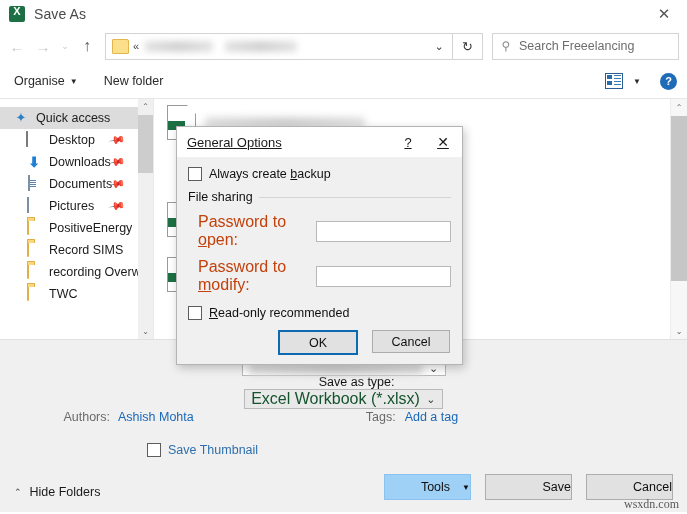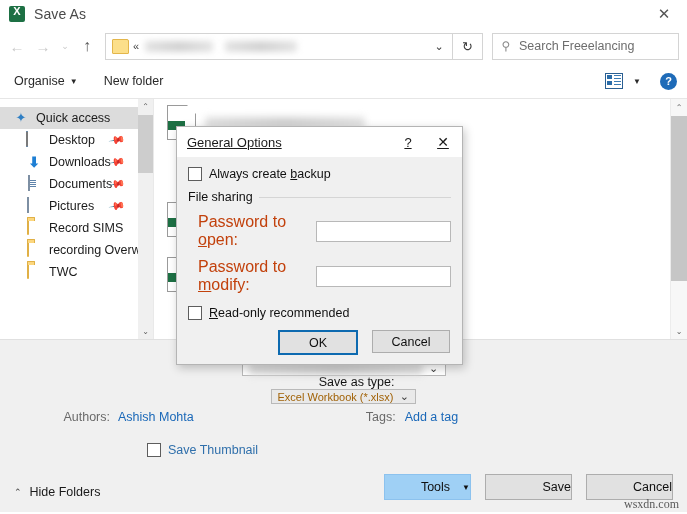--- a/index.html
+++ b/index.html
@@ -474,22 +474,22 @@
     flex: 1 1 auto;
     height: 22px;
     border: 1px solid #b9b9b9;
     display: flex;
     align-items: center;
     position: relative;
   }
   .combo.white { background: #ffffff; }
   .combo.grey { background: #e9e9e9; }
   .combo-val {
-    font-size: 11px;
-    color: #a16207;
+    font-size: 16px;
+    color: #14532d;
     padding-left: 6px;
   }
   .blur-file {
     height: 12px; width: 174px;
     margin-left: 6px;
     border-radius: 2px;
     background: linear-gradient(90deg,#dcdcdc,#cdcdcd,#dedede);
     filter: blur(3.5px);
   }
   .combo-caret {
@@ -641,20 +641,24 @@
       <span class="side-label">Documents</span>
       <span class="pin">📌</span>
     </div>
 
     <div class="side-item lvl2">
       <span class="side-ico"><span class="ico-pic"></span></span>
       <span class="side-label">Pictures</span>
       <span class="pin">📌</span>
     </div>
 
+    <div class="side-item lvl2">
+      <span class="side-ico"><span class="ico-folder"></span></span>
+      <span class="side-label">PositiveEnergy</span>
+    </div>
 
     <div class="side-item lvl2">
       <span class="side-ico"><span class="ico-folder"></span></span>
       <span class="side-label">Record SIMS</span>
     </div>
 
     <div class="side-item lvl2">
       <span class="side-ico"><span class="ico-folder"></span></span>
       <span class="side-label">recording Overw</span>
     </div>

